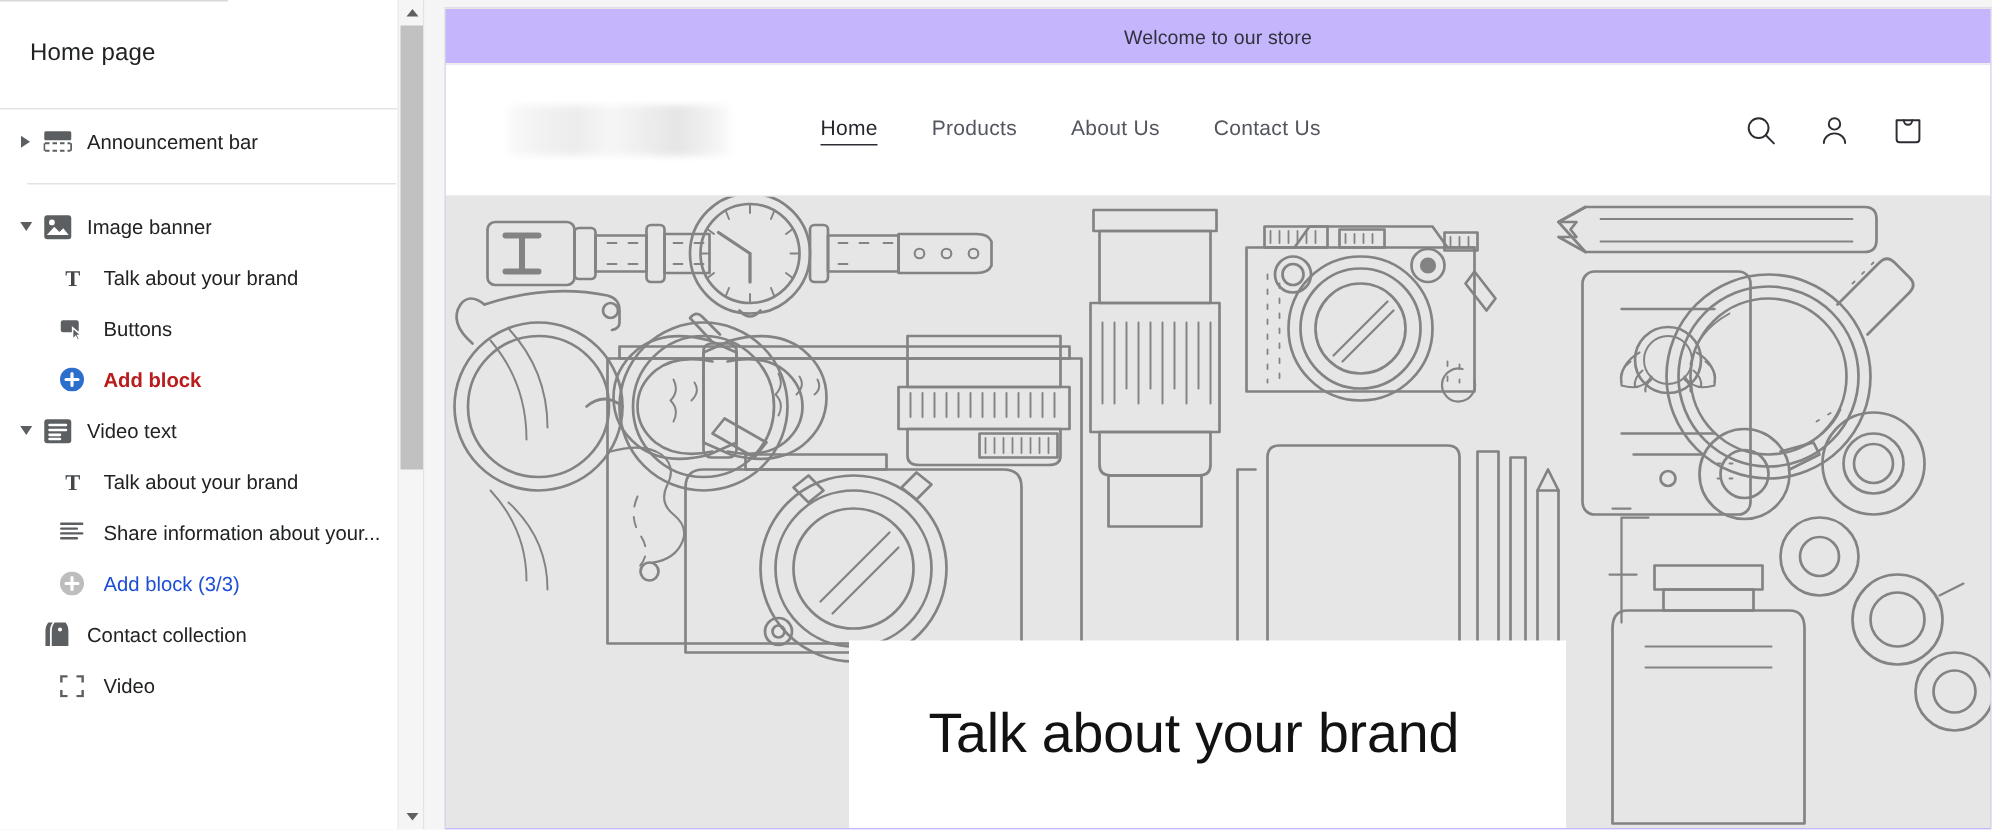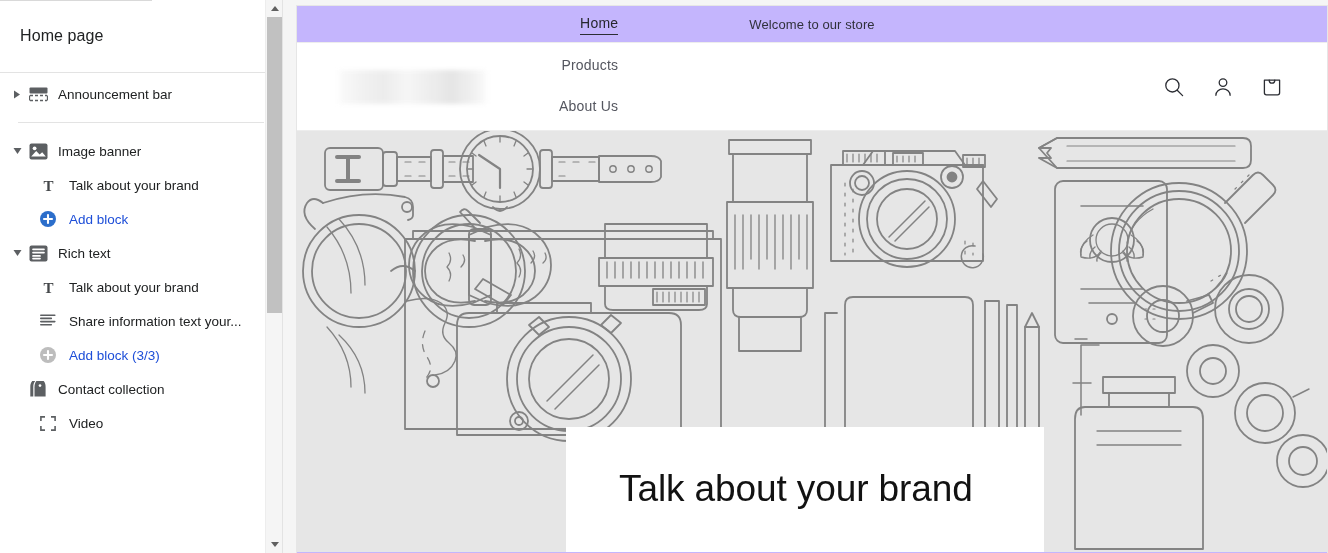--- a/index.html
+++ b/index.html
@@ -79,21 +79,21 @@
   }
   .ico svg { display: block; }
 
   .label { white-space: nowrap; overflow: hidden; text-overflow: ellipsis; }
 
   
   .row.block { padding-left: 38px; }
   .row.block .ico { margin-right: 11px; }
   .row.block .label { font-size: 13.5px; color: #202223; }
 
-  .row.addblock .label { color: #1d4ed8; }
+  .row.addblock .label { color: #b91c1c; font-weight: bold; }
   .row.addblock-disabled .label { color: #1d4ed8; }
   .row.addblock-disabled .ico { color: #b5b5b5; }
 
   .ico-plus { color: #2c6ecb; }
   .ico-plus-dim { color: #b5b5b5; }
 
   .divider {
     height: 1px;
     background: #e3e3e3;
     margin: 11px 18px 11px 18px;
@@ -170,24 +170,23 @@
     flex: none;
     margin-left: 14px;
     background:
       linear-gradient(90deg, #fafafa 0%, #f2f2f2 14%, #ececec 30%, #f6f6f6 46%,
                       #eeeeee 60%, #e4e4e4 76%, #f0f0f0 90%, #fbfbfb 100%);
     filter: blur(2.2px);
     opacity: .95;
   }
   .nav {
     display: flex;
-    align-items: flex-end;
-    gap: 22px;
+    align-items: flex-start;
+    gap: 36px;
     margin-left: 60px;
-    flex-direction: column;
   }
   .nav a {
     font-size: 14px;
     color: #54565f;
     text-decoration: none;
     letter-spacing: .2px;
     padding-bottom: 3px;
   }
   .nav a.active {
     color: #26272d;
@@ -281,20 +280,29 @@
 
       <div class="row block">
         <span class="ico">
           <svg width="15" height="15" viewBox="0 0 15 15">
             <text x="7.5" y="12.5" text-anchor="middle" font-family="'Liberation Serif',serif" font-size="15" font-weight="bold" fill="#44474a">T</text>
           </svg>
         </span>
         <span class="label">Talk about your brand</span>
       </div>
 
+      <div class="row block">
+        <span class="ico">
+          <svg width="17" height="15" viewBox="0 0 17 15">
+            <rect x="0.5" y="1.5" width="12" height="8" rx="1.5" fill="#5c5f62"></rect>
+            <path d="M8.4 6.5 L8.4 14.3 L10.4 12.3 L11.8 14.8 L13.1 14.1 L11.8 11.7 L14.3 11.6 Z" fill="#5c5f62" stroke="#ffffff" stroke-width="1"></path>
+          </svg>
+        </span>
+        <span class="label">Buttons</span>
+      </div>
 
       <div class="row block addblock">
         <span class="ico ico-plus">
           <svg width="16" height="16" viewBox="0 0 16 16">
             <circle cx="8" cy="8" r="8" fill="#2c6ecb"></circle>
             <path d="M8 4 v8 M4 8 h8" stroke="#ffffff" stroke-width="2.1" stroke-linecap="round"></path>
           </svg>
         </span>
         <span class="label">Add block</span>
       </div>
@@ -304,39 +312,39 @@
           <svg width="9" height="8" viewBox="0 0 9 8">
               <path d="M0.5 1 L8.5 1 L4.5 7 Z" fill="#5c5f62"></path>
             </svg>
         </span>
         <span class="ico">
           <svg width="19" height="17" viewBox="0 0 19 17">
             <rect x="0.5" y="0.5" width="18" height="16" rx="2" fill="#5c5f62"></rect>
             <path d="M4 4.3 h11 M4 7.6 h11 M4 10.9 h7 M4 13.6 h7" stroke="#ffffff" stroke-width="1.7" stroke-linecap="round"></path>
           </svg>
         </span>
-        <span class="label">Rich text</span>
+        <span class="label">Video text</span>
       </div>
 
       <div class="row block">
         <span class="ico">
           <svg width="15" height="15" viewBox="0 0 15 15">
             <text x="7.5" y="12.5" text-anchor="middle" font-family="'Liberation Serif',serif" font-size="15" font-weight="bold" fill="#44474a">T</text>
           </svg>
         </span>
         <span class="label">Talk about your brand</span>
       </div>
 
       <div class="row block">
         <span class="ico">
           <svg width="16" height="14" viewBox="0 0 16 14">
             <path d="M0.8 1.2 h14 M0.8 4.4 h10.5 M0.8 7.6 h14 M0.8 10.8 h10.5" stroke="#5c5f62" stroke-width="1.6" stroke-linecap="round"></path>
           </svg>
         </span>
-        <span class="label">Share information text your...</span>
+        <span class="label">Share information about your...</span>
       </div>
 
 
       <div class="row block addblock-disabled">
         <span class="ico ico-plus-dim">
           <svg width="16" height="16" viewBox="0 0 16 16">
             <circle cx="8" cy="8" r="8" fill="#bdbdbd"></circle>
             <path d="M8 4 v8 M4 8 h8" stroke="#ffffff" stroke-width="2.1" stroke-linecap="round"></path>
           </svg>
         </span>

